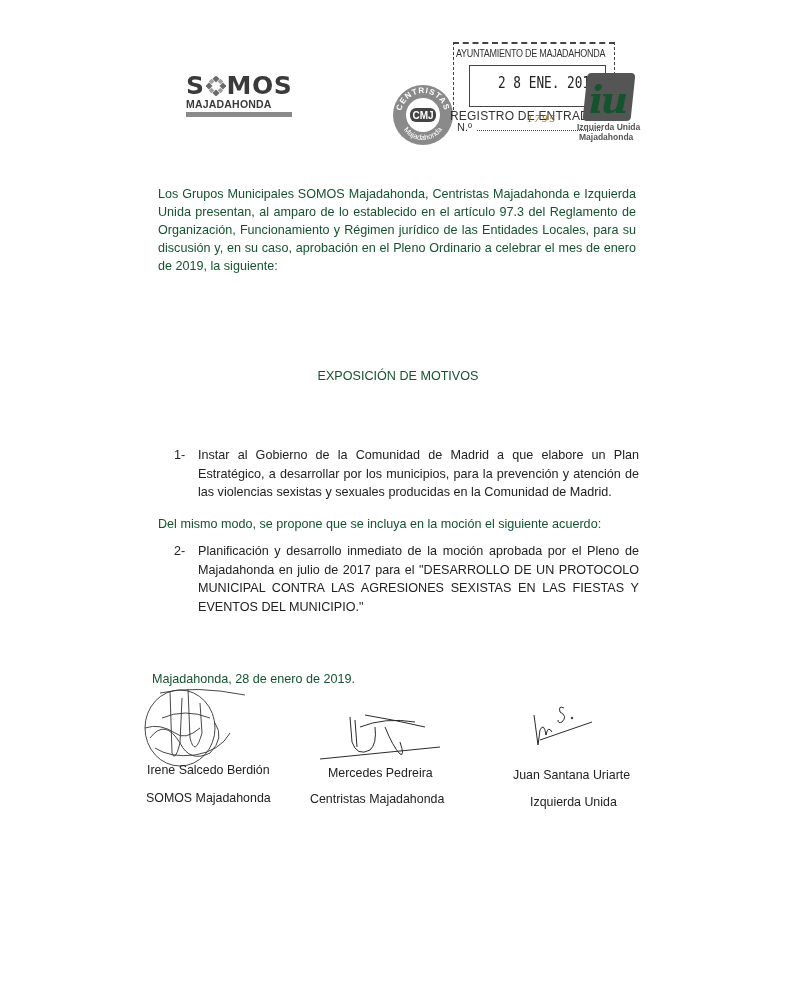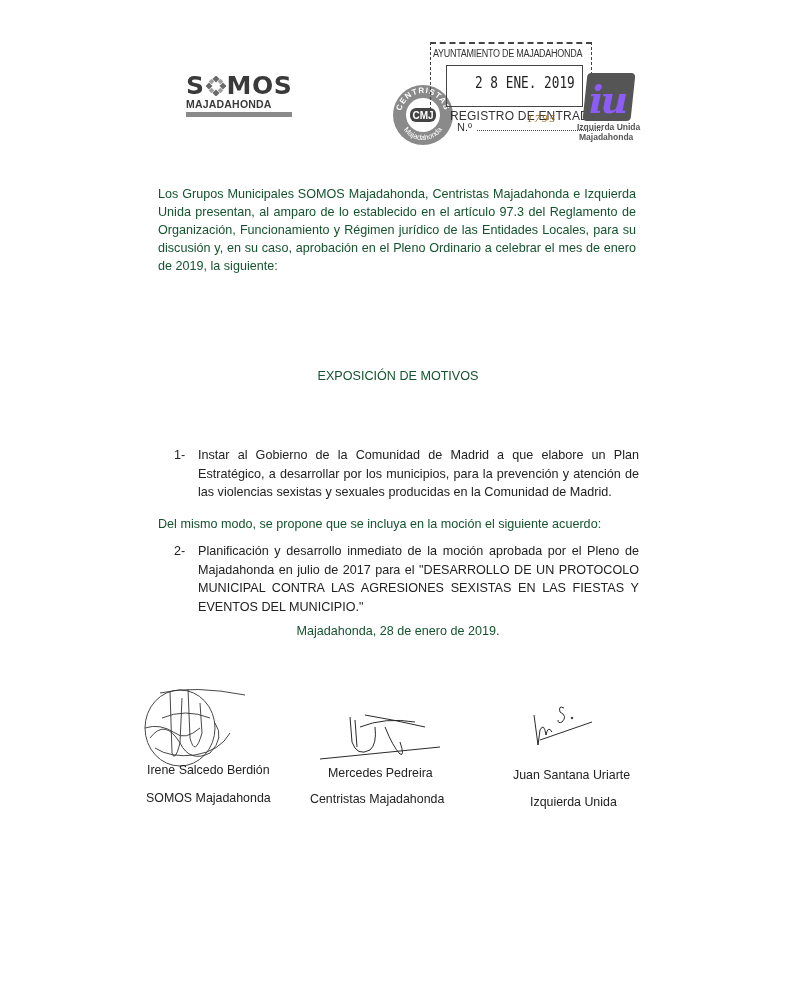--- a/index.html
+++ b/index.html
@@ -6,51 +6,51 @@
   body { width: 792px; height: 1000px; position: relative; overflow: hidden; font-family: "Liberation Sans", sans-serif; color: #1d1d1d; }
   .page { position: absolute; left: 0; top: 0; width: 792px; height: 1000px; background: #fff; }
 
   
   .logo-somos { position: absolute; left: 186px; top: 74px; width: 110px; }
   .logo-somos .word { font-family: "DejaVu Sans", sans-serif; font-weight: bold; font-size: 25px; letter-spacing: 0.5px; color: #3a3a3a; line-height: 24px; display: flex; align-items: center; }
   .logo-somos .word .o-mark { display: inline-block; width: 20px; height: 20px; margin: 0 1px; position: relative; }
   .logo-somos .sub { font-size: 10.5px; font-weight: bold; color: #3a3a3a; letter-spacing: 0.2px; margin-top: 0; line-height: 12px; }
   .logo-somos .bar { height: 5px; width: 106px; background: #8a8a8a; margin-top: 2px; }
 
-  .stamp-ayto { position: absolute; left: 430px; top: 42px; width: 160px; height: 66px; border-top: 2px dashed #444; border-right: 1px dashed #444; border-left: 1px dashed #444; text-align: right; }
+  .stamp-ayto { position: absolute; left: 453px; top: 42px; width: 160px; height: 66px; border-top: 2px dashed #444; border-right: 1px dashed #444; border-left: 1px dashed #444; text-align: right; }
   .stamp-ayto .title { font-family: "Liberation Sans Narrow", "Liberation Sans", sans-serif; font-size: 10px; color: #333; letter-spacing: -0.3px; white-space: nowrap; position: absolute; left: 2px; top: 4px; transform: scaleX(0.9); transform-origin: left; }
   .stamp-ayto .datebox { position: absolute; left: 15px; top: 21px; width: 135px; height: 40px; border: 1px solid #444; }
   .stamp-ayto .date { position: absolute; left: 28px; top: 8px; font-family: "DejaVu Sans Mono", monospace; font-size: 15px; color: #222; letter-spacing: 0px; transform: scaleX(0.85); transform-origin: left; white-space: nowrap; }
   .stamp-reg { position: absolute; left: 450px; top: 109px; font-size: 12px; color: #333; white-space: nowrap; letter-spacing: 0.2px; }
   .stamp-num { position: absolute; left: 457px; top: 121px; font-size: 11px; color: #333; white-space: nowrap; }
   .stamp-num .dots { display: inline-block; width: 125px; border-bottom: 1px dotted #444; margin-left: 2px; position: relative; height: 8px; }
   .stamp-num .hand { position: absolute; left: 50px; top: -10px; font-family: Liberation Serif, serif; font-style: italic; font-size: 11px; color: #a16207; letter-spacing: 2px; }
 
   .logo-cmj { position: absolute; left: 392px; top: 84px; width: 62px; height: 62px; }
 
   .logo-iu { position: absolute; left: 577px; top: 73px; width: 62px; height: 72px; }
   .logo-iu .square { position: absolute; left: 8px; top: 0; width: 48px; height: 48px; background: #555; border-radius: 4px; transform: skewX(-6deg); }
-  .logo-iu .iu-text { position: absolute; left: 12px; top: 4px; font-family: "DejaVu Serif", serif; font-weight: bold; font-style: italic; font-size: 38px; color: #8b5cf6; letter-spacing: -3px; }
+  .logo-iu .iu-text { position: absolute; left: 12px; top: 4px; font-family: "DejaVu Serif", serif; font-weight: bold; font-style: italic; font-size: 38px; color: #14532d; letter-spacing: -3px; }
   .logo-iu .cap1 { position: absolute; left: 0px; top: 49px; font-size: 8.5px; font-weight: bold; color: #555; white-space: nowrap; }
   .logo-iu .cap2 { position: absolute; left: 2px; top: 59px; font-size: 8.5px; font-weight: bold; color: #555; white-space: nowrap; }
 
   
   .text { position: absolute; font-size: 12.6px; line-height: 18px; color: #14532d; }
   .intro { left: 158px; top: 185px; width: 478px; text-align: justify; }
   .intro p { margin: 0; }
   .heading { left: 152px; top: 266px; width: 492px; text-align: center; font-weight: bold; font-size: 12.4px; line-height: 18px; }
   .section-title { left: 152px; top: 367px; width: 492px; text-align: center; font-size: 12.6px; }
   .para1 { left: 158px; top: 401px; width: 480px; text-align: justify; }
   .list-item { position: absolute; font-size: 12.6px; line-height: 18.5px; color: #222; }
   .li1 { left: 174px; top: 446px; width: 465px; }
   .li2 { left: 174px; top: 542px; width: 465px; }
   .li-num { position: absolute; left: 0; top: 0; }
   .li-body { margin-left: 24px; text-align: justify; }
   .para2 { left: 158px; top: 515px; width: 480px; }
-  .place-date { left: 152px; top: 622px; width: 492px; text-align: center; }
+  .place-date { left: 152px; top: 670px; width: 492px; }
 
   
   .sig { position: absolute; }
   .sig-name, .sig-org { position: absolute; font-size: 12.4px; color: #222; white-space: nowrap; text-align: right; }
   .sig1 .sig-name { left: 147px; top: 763px; }
   .sig1 .sig-org { left: 146px; top: 791px; }
   .sig2 .sig-name { left: 328px; top: 766px; }
   .sig2 .sig-org { left: 310px; top: 792px; }
   .sig3 .sig-name { left: 513px; top: 768px; }
   .sig3 .sig-org { left: 530px; top: 795px; }

